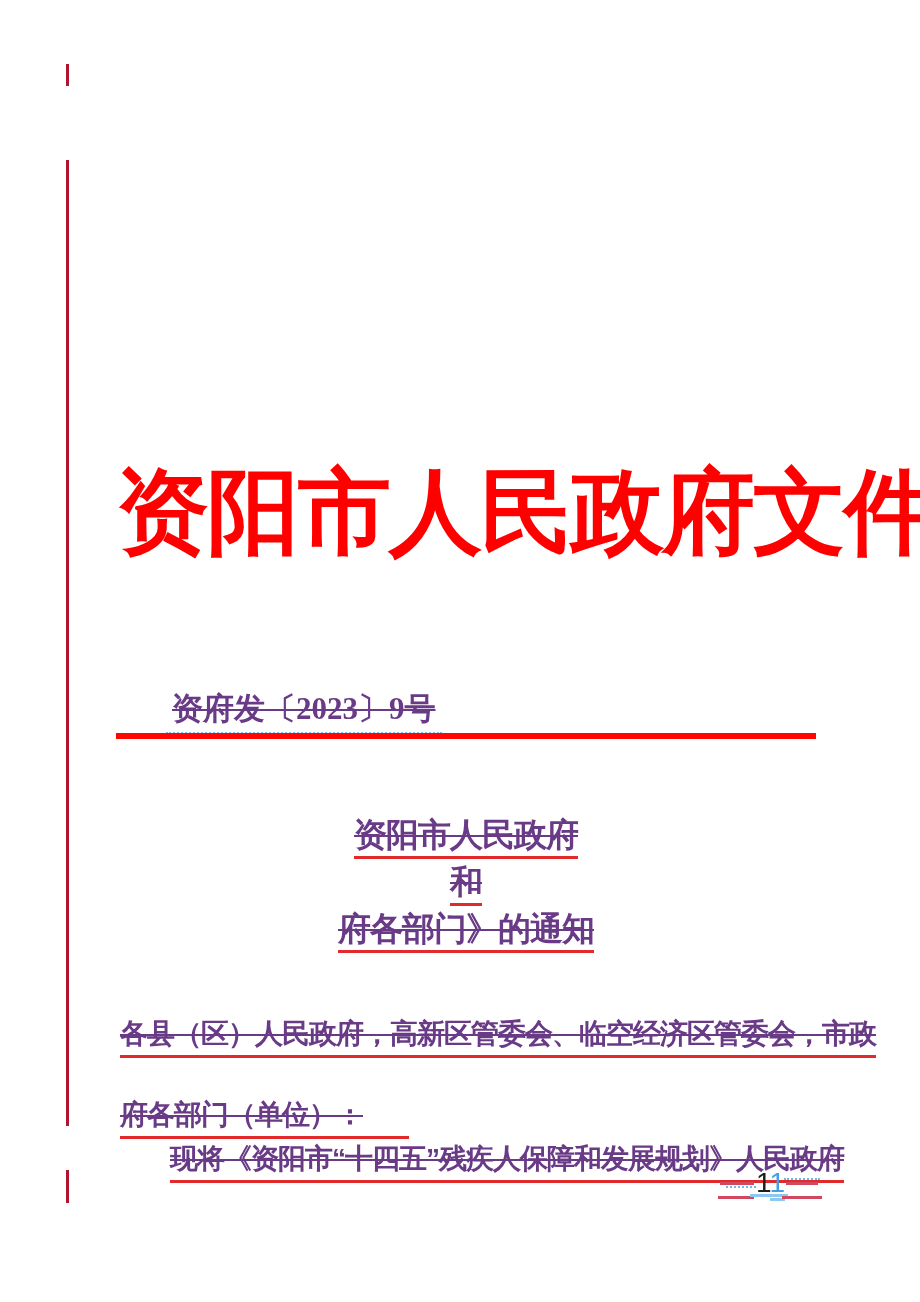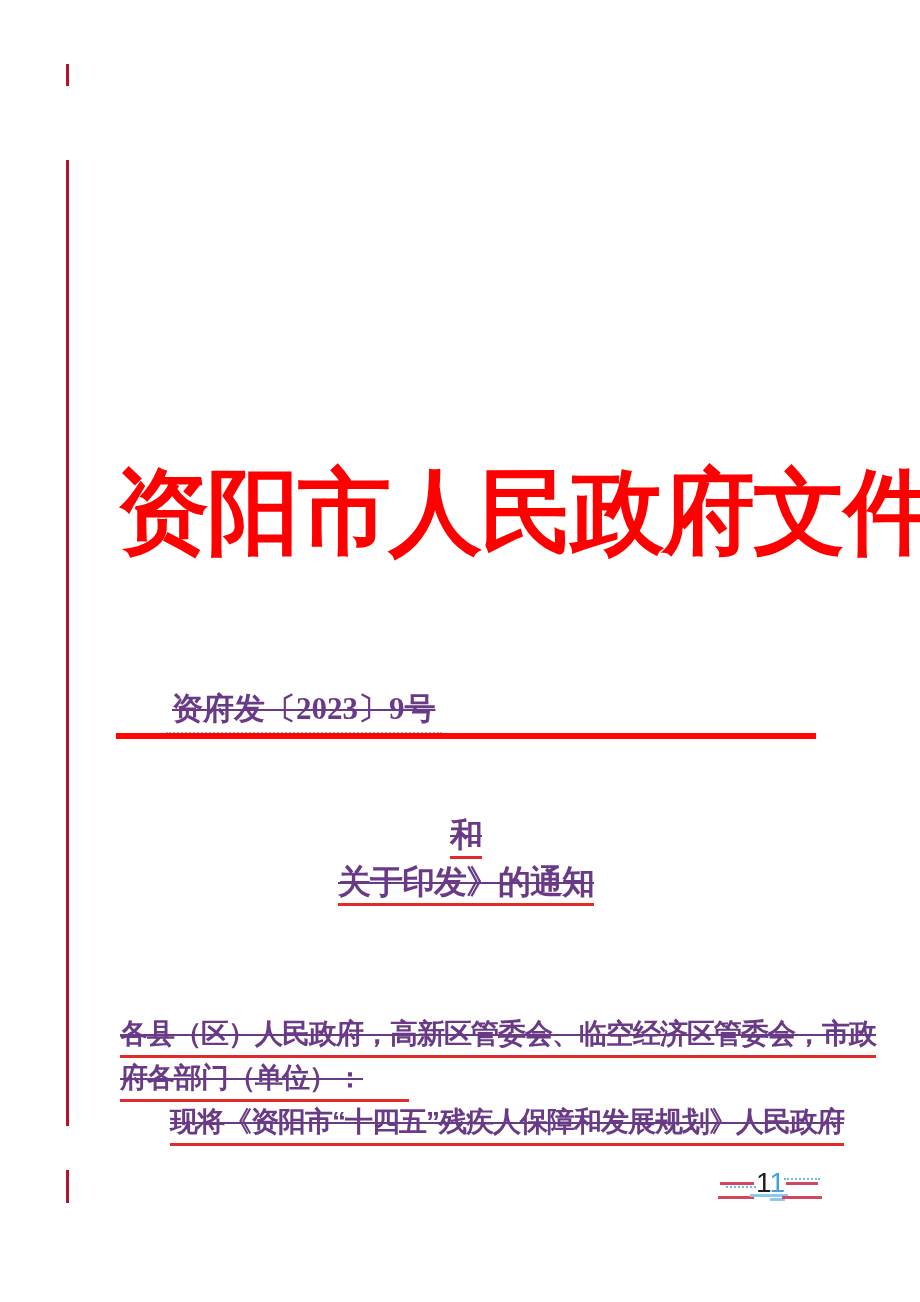--- a/index.html
+++ b/index.html
@@ -89,21 +89,21 @@
     position:absolute; top:1014px; left:120px; width:740px;
   }
   .body-line { line-height:40px; }
   .body-line .struck {
     display:inline-block;
     font-size:28px;
     letter-spacing:-1px;
     white-space:nowrap;
   }
   .body-line.indent { padding-left:50px; }
-  .body-line.trail .struck { padding-right:46px; }
+  .body-line.trail .struck { padding-right:46px;margin-top:37px; }
 
   
   .footer {
     position:absolute; left:718px; top:1168px;
     width:110px; height:38px;
   }
   .footer .dash-strike {
     position:absolute; height:3px; background:#d2495f;
   }
   .footer .dash-strike.left  { left:2px;  top:14px; width:34px; }
@@ -143,24 +143,27 @@
   <div class="banner">资阳市人民政府文件</div>
 
   <div class="doc-number-row">
     <span class="doc-number">资府发〔2023〕9号</span>
   </div>
 
   <div class="red-divider"></div>
 
   <div class="notice-title">
     <div class="t-line">
+      <span class="struck red-underline">资阳市人民政府</span>
+    </div>
+    <div class="t-line">
       <span class="struck red-underline">和</span>
     </div>
     <div class="t-line">
-      <span class="struck red-underline">关于印发》的通知</span>
+      <span class="struck red-underline">府各部门》的通知</span>
     </div>
   </div>
 
   <div class="body-block">
     <div class="body-line">
       <span class="struck red-underline">各县（区）人民政府，高新区管委会、临空经济区管委会，市政</span>
     </div>
     <div class="body-line trail">
       <span class="struck red-underline">府各部门（单位）：</span>
     </div>

